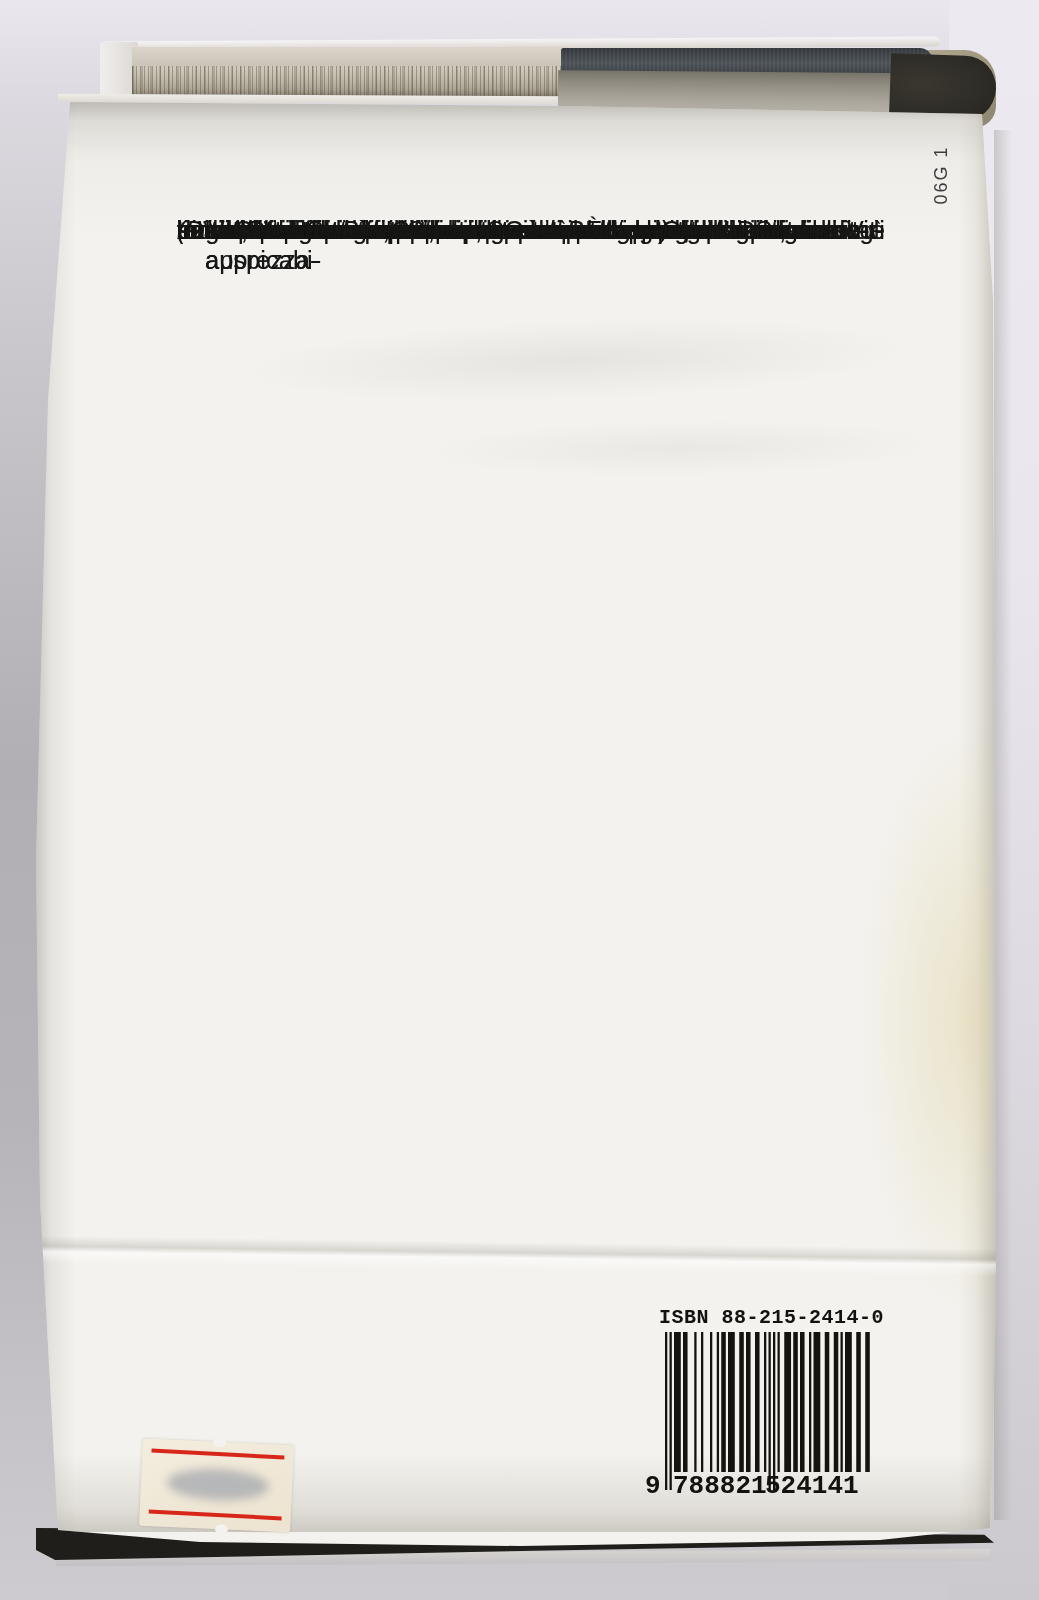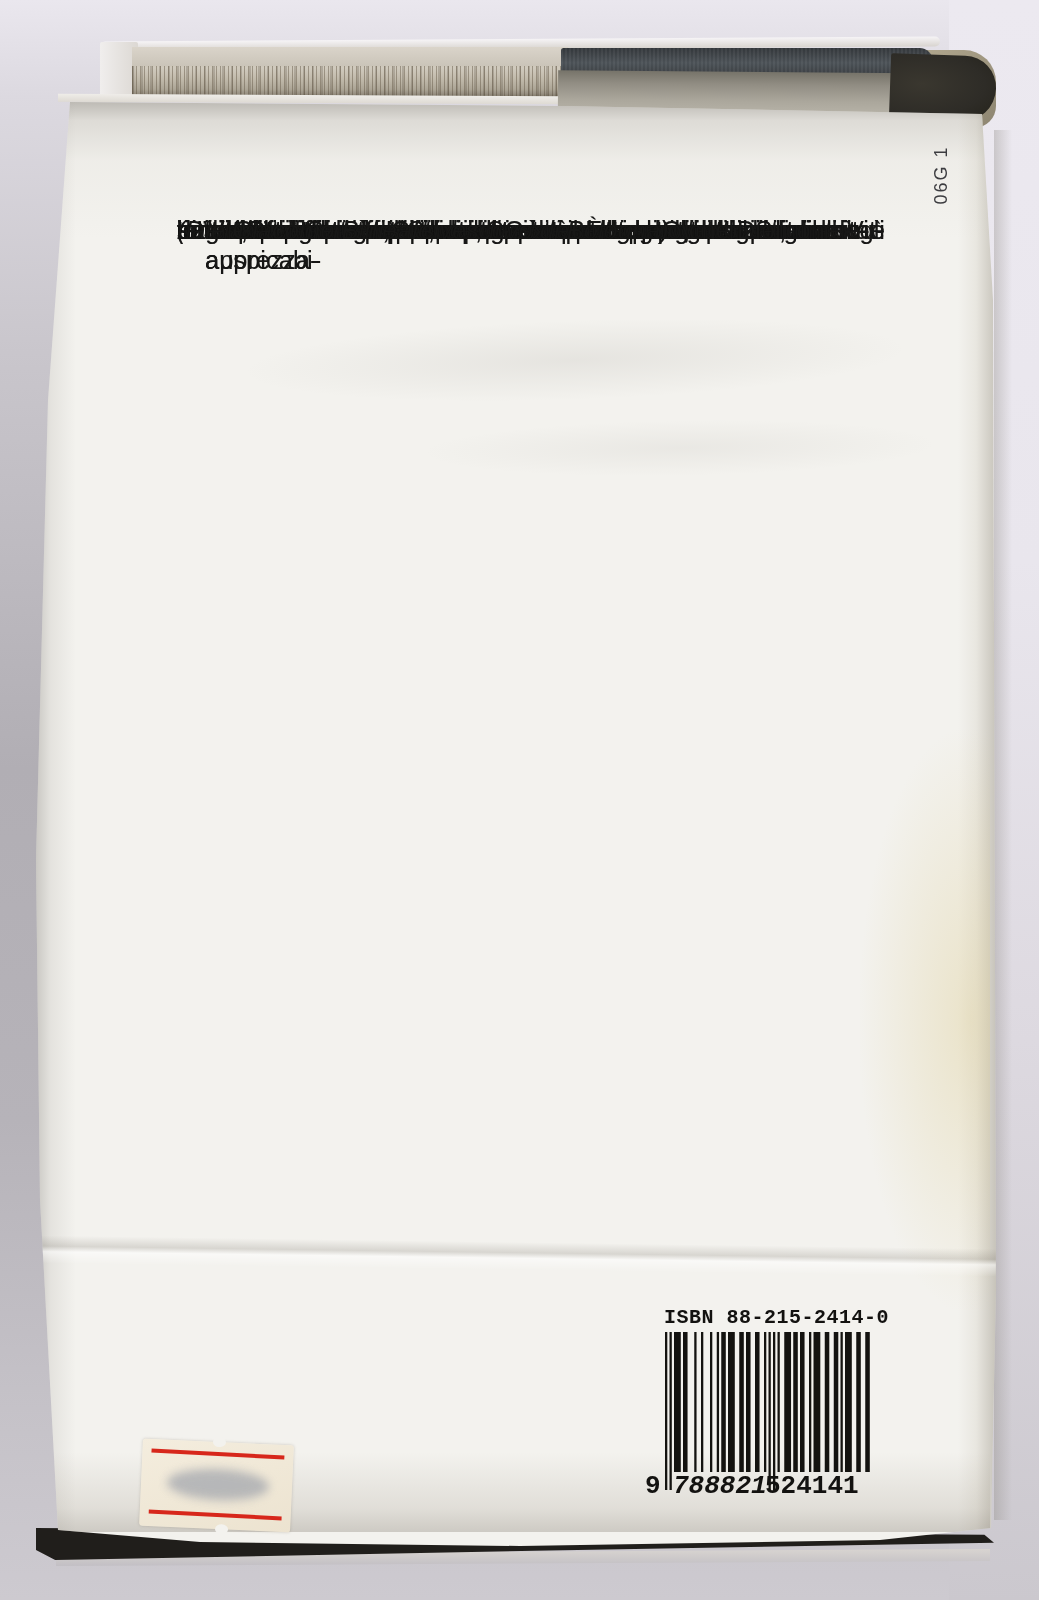--- a/index.html
+++ b/index.html
@@ -141,32 +141,32 @@
     text-shadow:0 0 .5px rgba(0,0,0,.35);
   }
   .textblock .line { position:relative; text-align:left; }
   .textblock .line.just { text-align:justify; text-align-last:justify; -moz-text-align-last:justify; }
   .textblock .line.first { text-indent:28px; }
   .textblock .it { font-style:italic; }
 
   
   .barcode-area { left:645px; top:1306px; width:250px; height:200px; }
   .isbn-label {
-    left:14px; top:0; width:230px; text-align:right; white-space:nowrap;
+    left:14px; top:0; width:230px; text-align:left; white-space:nowrap;
     font-family:"Liberation Mono","DejaVu Sans Mono",monospace;
     font-size:20px; font-weight:700; letter-spacing:.5px; color:#131210;
   }
   .bars { left:20px; top:26px; width:214px; height:162px; }
   .digits {
     left:0; top:166px; width:250px; height:30px;
     font-family:"Liberation Mono","DejaVu Sans Mono",monospace;
     font-size:26px; font-weight:700; color:#131210; line-height:28px;
   }
   .digits .d9  { left:0; top:0; }
-  .digits .dg1 { left:28px; top:0;font-style:italic; }
+  .digits .dg1 { left:28px; top:0; }
   .digits .dg2 { left:120px; top:0; }
 
   
   .sticker {
     left:141px; top:1442px; width:151px; height:87px; transform:rotate(2.6deg);
     background:linear-gradient(160deg,#f4edde,#ece3d0); border-radius:3px;
     box-shadow:0 0 3px rgba(120,110,90,.35);
   }
   .sticker .red-line { left:9px; width:133px; height:4px; background:#d7271b; transform:rotate(.4deg); }
   .sticker .red-top { top:10px; }

